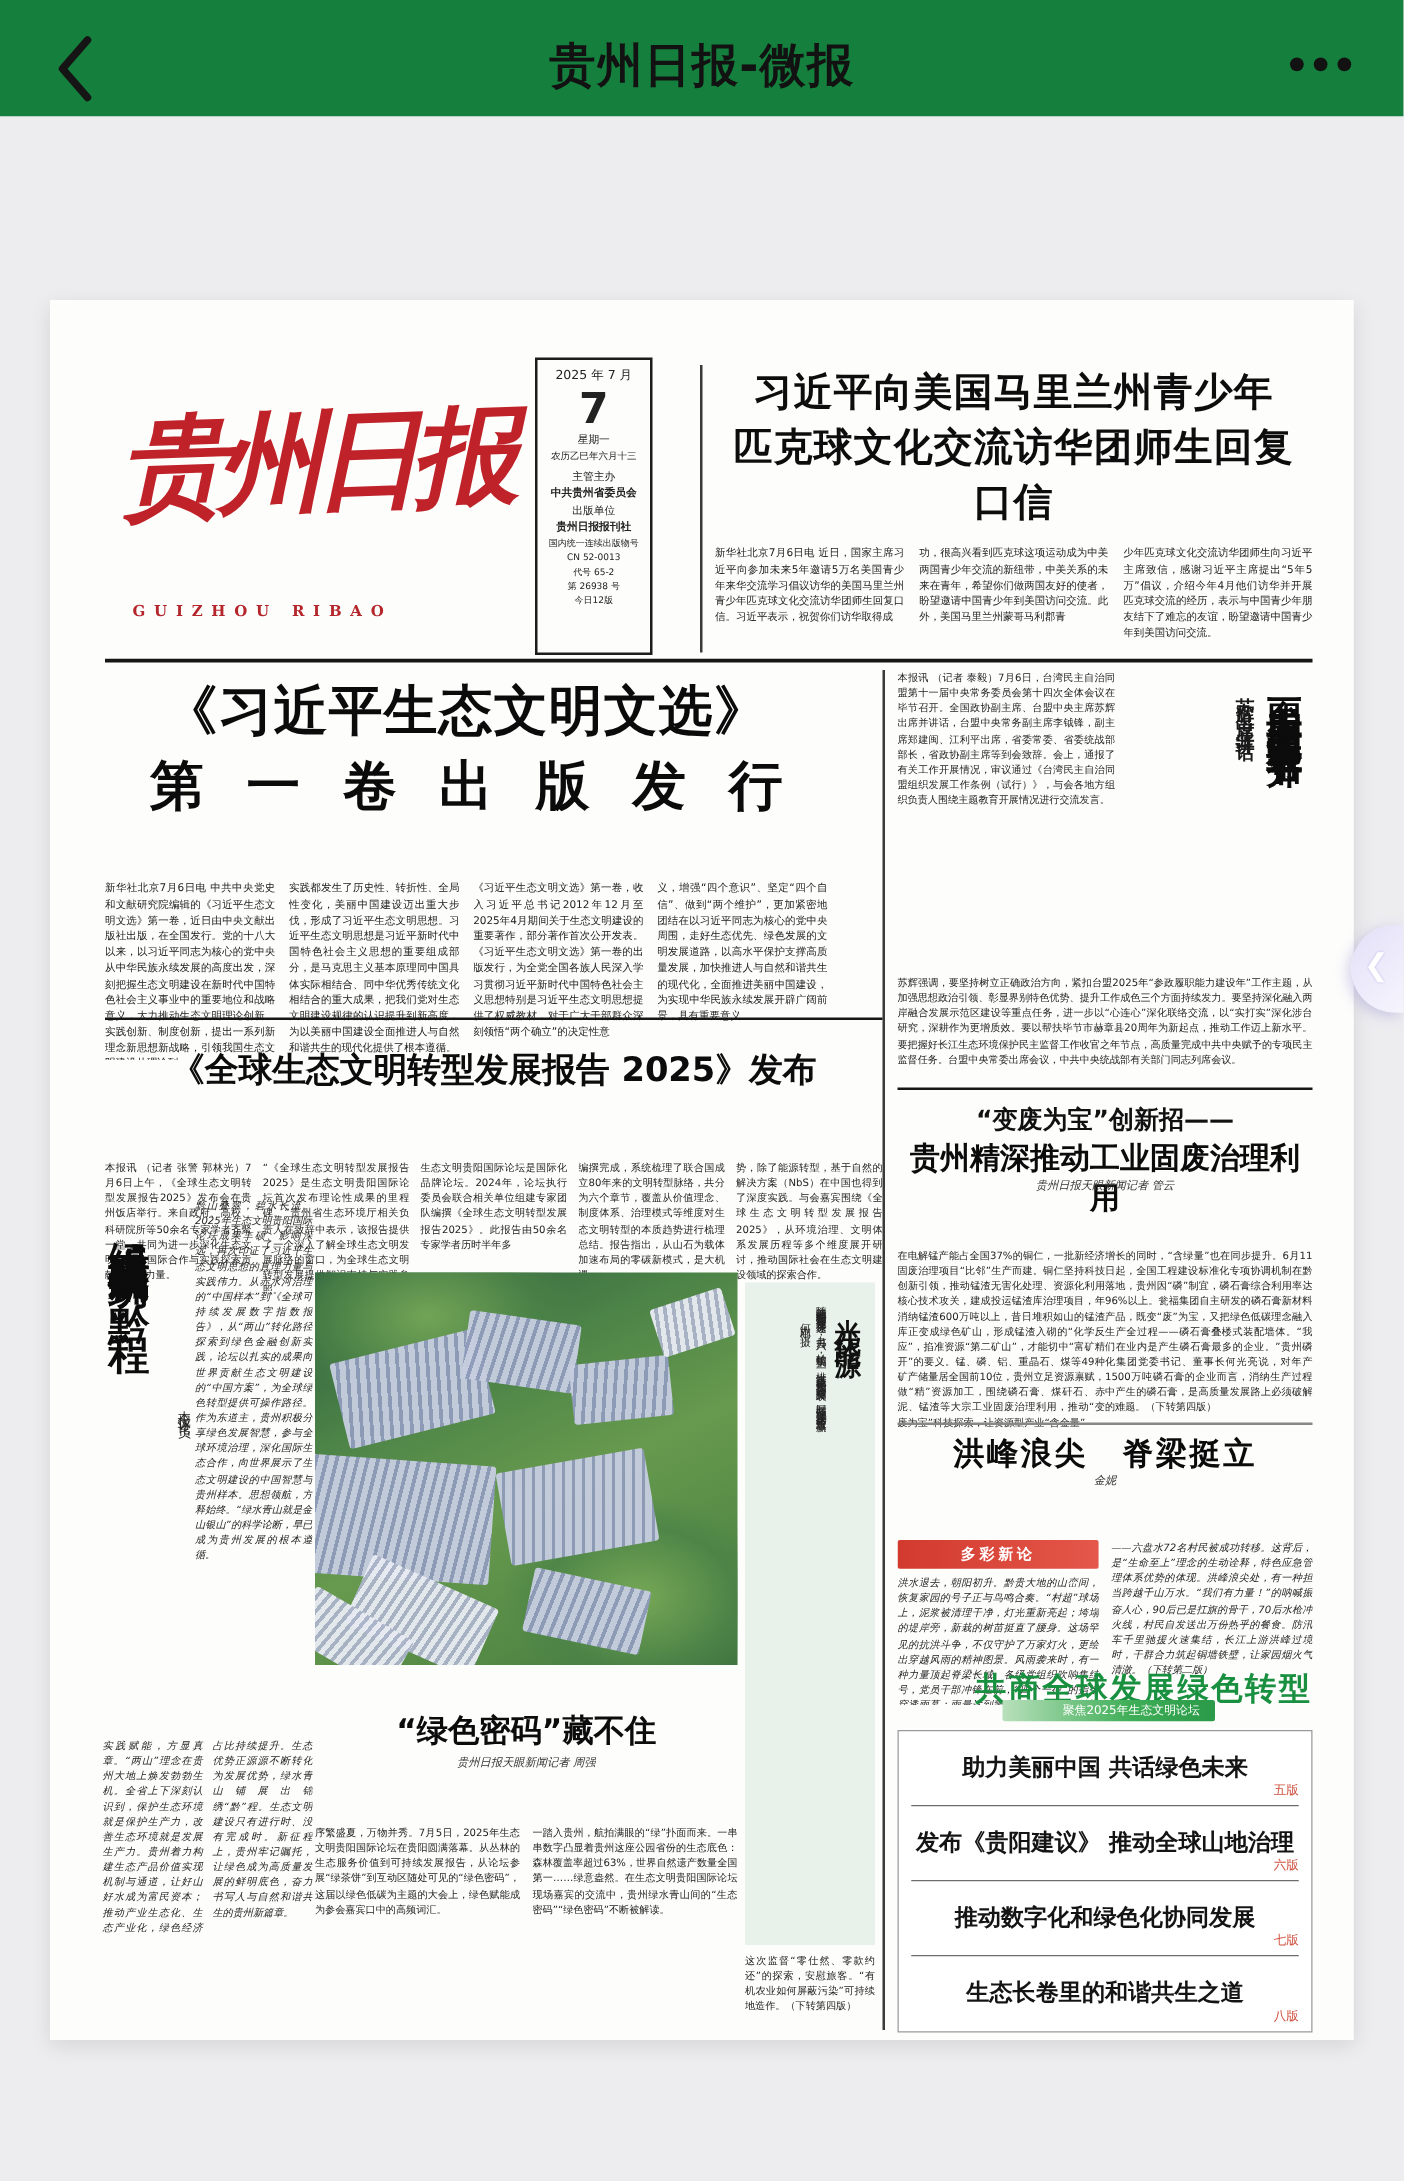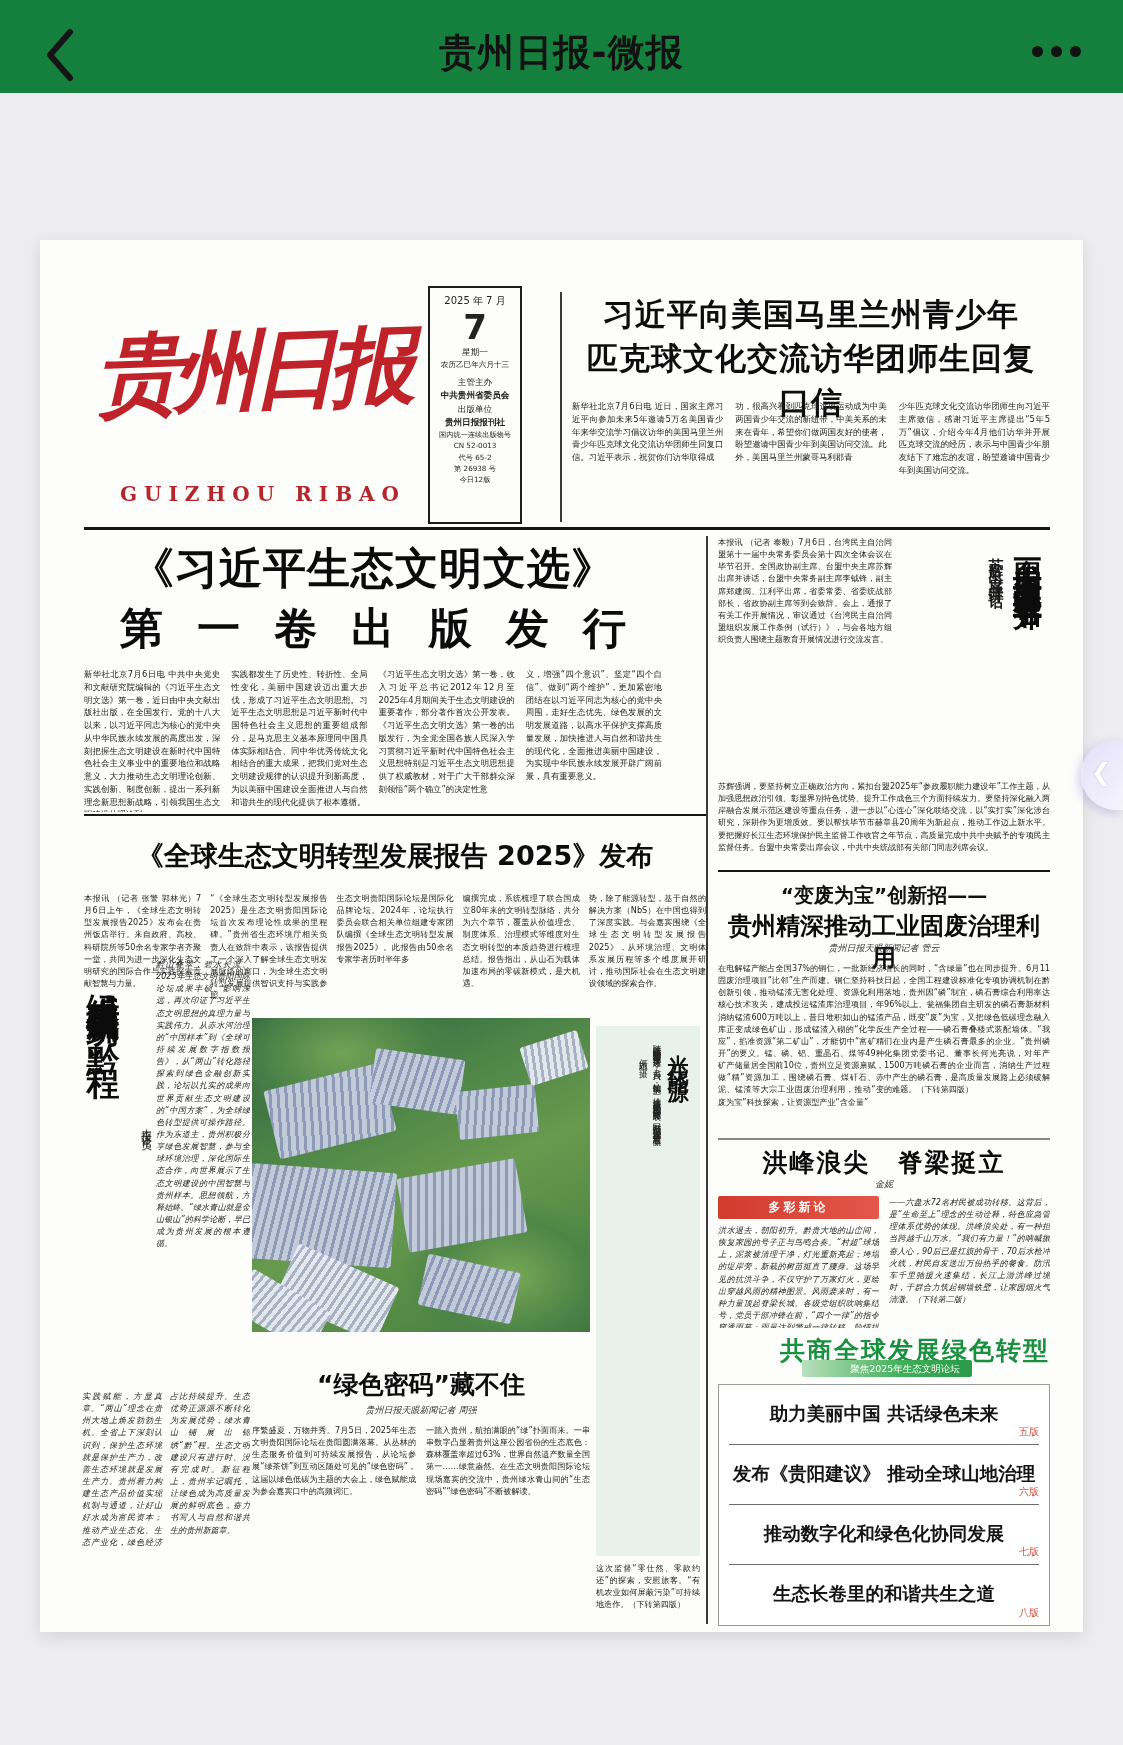--- a/index.html
+++ b/index.html
@@ -18,37 +18,37 @@
   .floatbtn span { position:absolute; left:10px; top:18px; font-size:24px; color:#ffffff; font-weight:700; text-shadow:0 0 2px #b9b2e6; }
 
   
   .page { position:absolute; left:40px; top:240px; width:1043px; height:1392px; background:#fdfdfc;
     box-shadow:0 5px 16px rgba(0,0,0,.10); overflow:hidden; }
   .page .abs { position:absolute; }
 
   .masthead { left:46px; top:30px; width:330px; height:200px; color:#bf2329;
     font-family:"DejaVu Serif","Liberation Serif",serif; font-weight:700; font-style:italic;
     font-size:86px; letter-spacing:-8px; line-height:200px; text-align:center; transform:rotate(-2deg); }
-  .masthead-sub { left:66px; top:242px; width:300px; text-align:right; color:#b5262c; font-weight:700;
-    letter-spacing:7px; font-size:20px; font-family:"DejaVu Serif","Liberation Serif",serif; }
+  .masthead-sub { left:66px; top:242px; width:300px; text-align:left; color:#b5262c; font-weight:700;
+    letter-spacing:7px; font-size:12px; font-family:"DejaVu Serif","Liberation Serif",serif; }
 
   .datebox { left:388px; top:46px; width:94px; height:238px; border:2px solid #1c1c1c; text-align:center;
     font-size:8.6px; color:#222; padding-top:5px; line-height:1.55; }
   .datebox .d1 { font-size:10px; }
   .datebox .day { font-size:34px; font-weight:700; line-height:1.1; }
   .datebox .lun { font-size:7.6px; }
   .datebox .tiny { font-size:7.2px; }
   .datebox .org { font-size:8.6px; font-weight:600; }
 
   .vline { background:#3a3a3a; }
   .hline { background:#161616; }
 
   .lead-h { left:532px; top:52px; width:478px; text-align:center; font-weight:800; color:#0d0d0d;
     font-size:31px; line-height:1.42; letter-spacing:1px; }
-  .cols { display:flex; overflow:hidden; }
+  .cols { display:flex; overflow:hidden;margin-top:36px; }
   .cols > div { flex:1; overflow:hidden; }
   .body-s { font-size:8.4px; line-height:1.52; text-align:justify; color:#212121; }
   .body-xs { font-size:8.1px; line-height:1.5; text-align:justify; color:#232323; }
   .kai { font-style:italic; }
 
   .xuan-h1 { left:44px; top:300px; width:578px; text-align:center; font-size:43px; font-weight:800; color:#0b0b0b; letter-spacing:1px; }
   .xuan-h2 { left:80px; top:360px; width:506px; font-size:43px; font-weight:800; color:#0b0b0b;
     text-align:justify; text-align-last:justify; }
 
   .tm-head { writing-mode:vertical-rl; font-weight:800; color:#0c0c0c; font-size:29px; letter-spacing:3px; line-height:1.55; }

